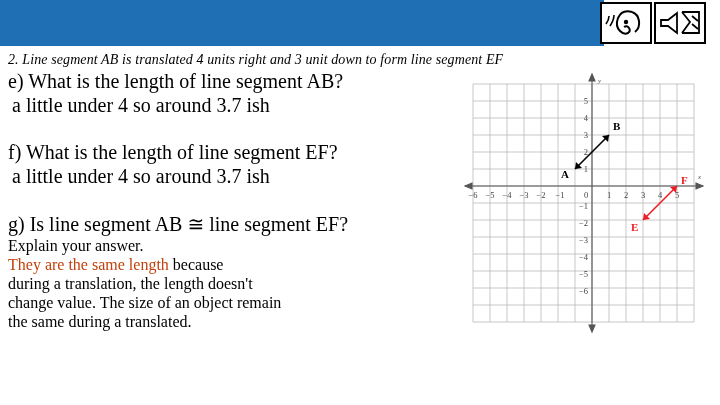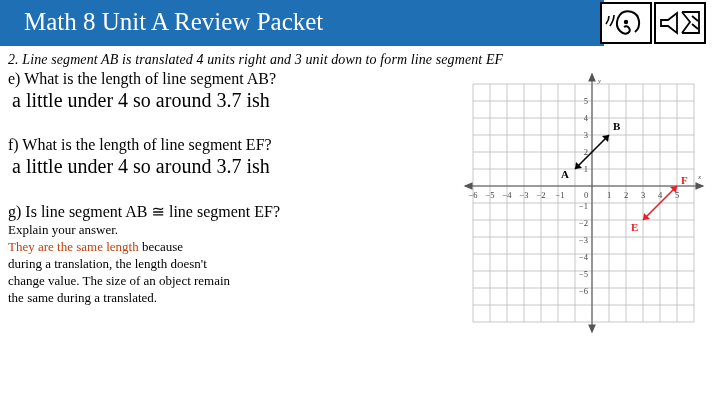--- a/index.html
+++ b/index.html
@@ -74,52 +74,51 @@
     font-family: "Liberation Serif", serif;
     color: #000000;
     white-space: nowrap;
   }
   .q-main {
     font-size: 14px;
     letter-spacing: 0.1px;
     margin-bottom: 2px;
   }
   .q-sub {
-    font-size: 16px;
+    font-size: 20px;
     margin-top: 2px;
   }
   .ans {
     font-size: 20px;
     margin-top: 1px;
     padding-left: 4px;
   }
   .gap-lg { height: 22px; }
   .ital { font-style: italic; }
   .teal { color: #c2410c; }
   .expl {
-    font-size: 13px;
+    font-size: 16px;
     margin-top: 1px;
   }
 
   
   .graph-wrap {
     position: absolute;
     left: 455px;
     top: 20px;
     width: 256px;
     height: 300px;
   }
   .graph-wrap svg { display: block; }
 </style>
 </head>
 <body>
 
 <div class="title-bar">
   <div class="title-blue"></div>
-  <div class="title-text">Math 8 Unit A Review Packet</div>
 
   <div class="icon-box icon-audio">
     <svg width="48" height="38" viewBox="0 0 48 38">
       <g fill="none" stroke="#000" stroke-width="1.6">
         <path d="M4 20 q3 -4 3 -8 M8 22 q4 -6 4 -11"></path>
       </g>
       <g fill="none" stroke="#000" stroke-width="2">
         <path d="M30 8 q-10 -3 -14 6 q-3 8 2 13 q4 4 8 2 q3 -2 1 -5 q-2 -3 -5 -1"></path>
         <path d="M30 8 q6 2 7 9 q1 7 -4 11"></path>
       </g>

